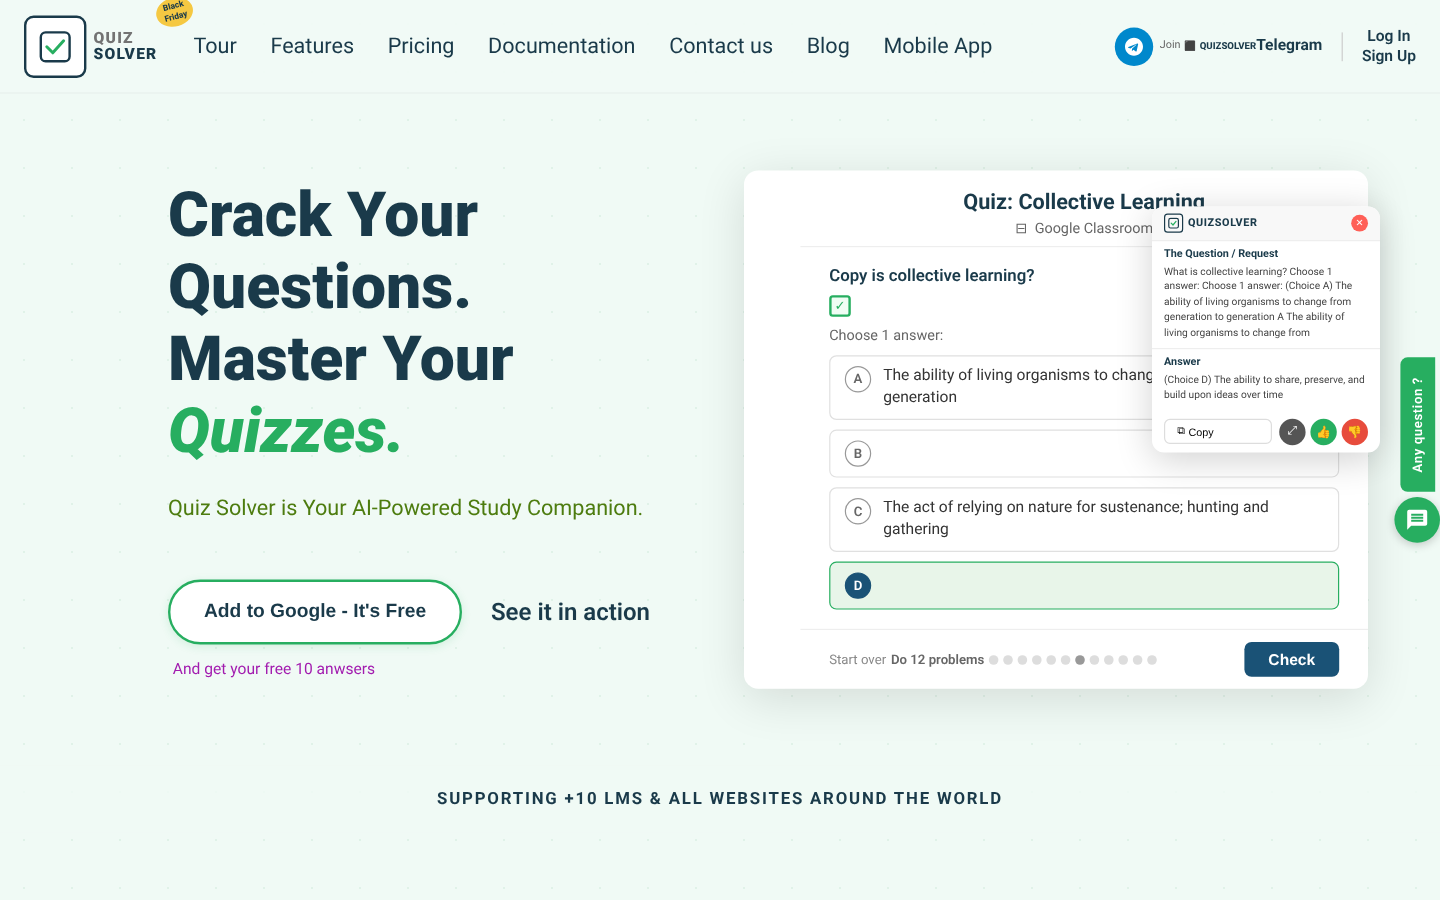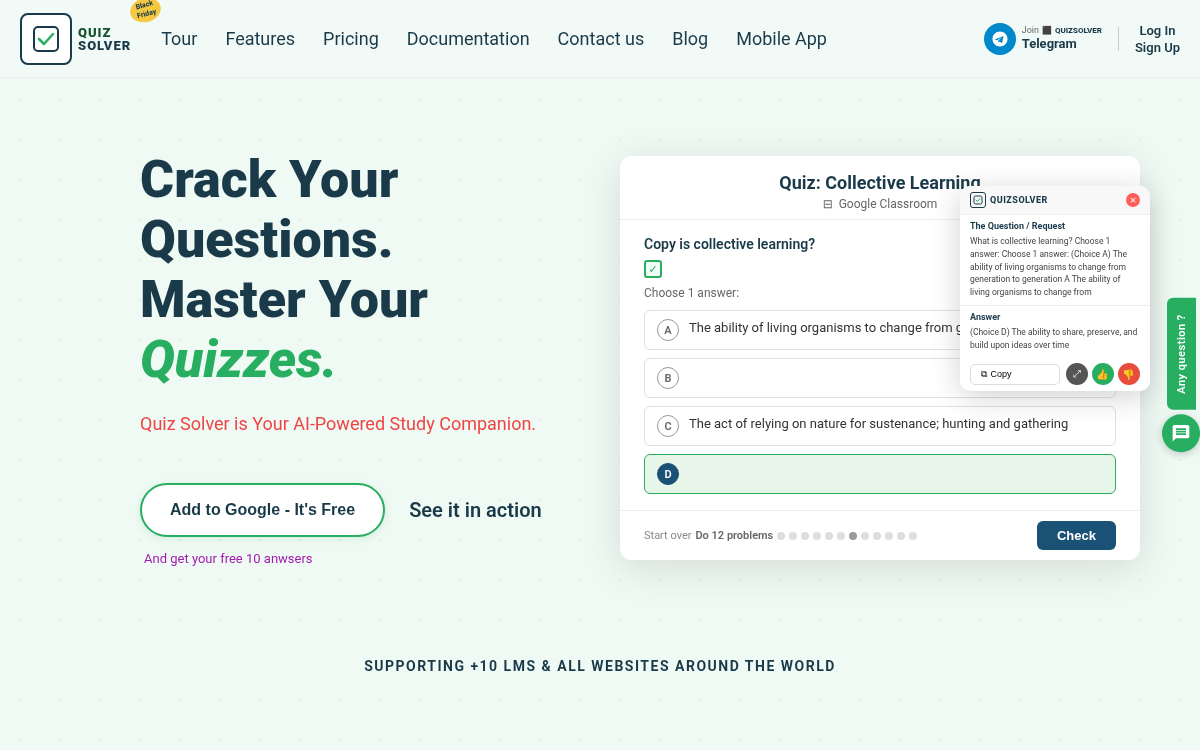--- a/index.html
+++ b/index.html
@@ -60,21 +60,21 @@
     .logo-text-wrap {
       display: flex;
       flex-direction: column;
       margin-left: 6px;
       position: relative;
     }
 
     .logo-quiz {
       font-size: 13px;
       font-weight: 900;
-      color: #14532d;
+      color: #737373;
       letter-spacing: 1px;
       line-height: 1;
     }
 
     .logo-solver {
       font-size: 13px;
       font-weight: 900;
       color: #1a3a4a;
       letter-spacing: 1px;
       line-height: 1;
@@ -130,21 +130,20 @@
       border-radius: 50%;
       display: flex;
       align-items: center;
       justify-content: center;
       color: white;
       font-size: 16px;
     }
 
     .telegram-text {
       display: flex;
-      flex-direction: column;
       line-height: 1.2;
     }
 
     .telegram-join {
       font-size: 9px;
       color: #666;
       display: flex;
       align-items: center;
       gap: 3px;
     }
@@ -199,21 +198,21 @@
     }
 
     .hero-heading-italic {
       font-style: italic;
       color: #27ae60;
       font-weight: 900;
     }
 
     .hero-sub {
       font-size: 18px;
-      color: #ef4444;
+      color: #4d7c0f;
       margin-bottom: 46px;
       line-height: 1.5;
     }
 
     .hero-buttons {
       display: flex;
       align-items: center;
       gap: 24px;
       margin-bottom: 14px;
     }
@@ -254,20 +253,21 @@
       min-height: 380px;
     }
 
     .quiz-mockup {
       background: white;
       border-radius: 12px;
       box-shadow: 0 8px 40px rgba(0,0,0,0.12);
       overflow: hidden;
       width: 520px;
       position: relative;
+      padding-left: 47px;
     }
 
     .quiz-header {
       padding: 16px 24px 8px;
       border-bottom: 1px solid #eee;
     }
 
     .quiz-title {
       font-size: 18px;
       font-weight: 700;

